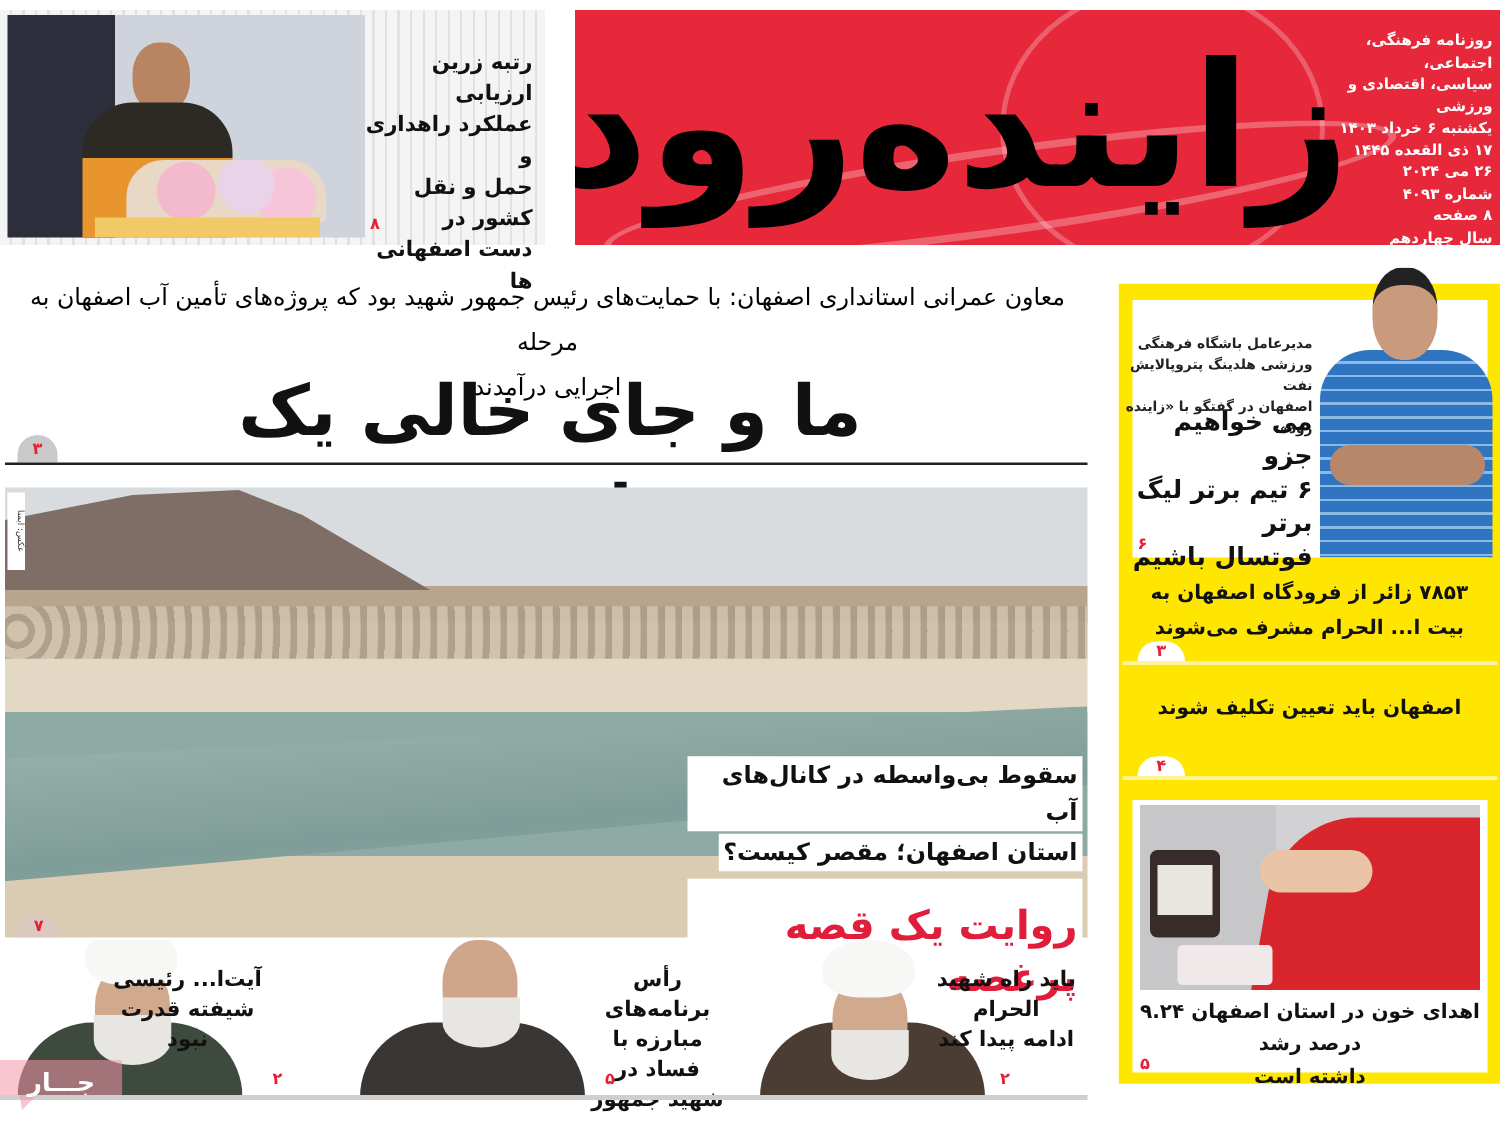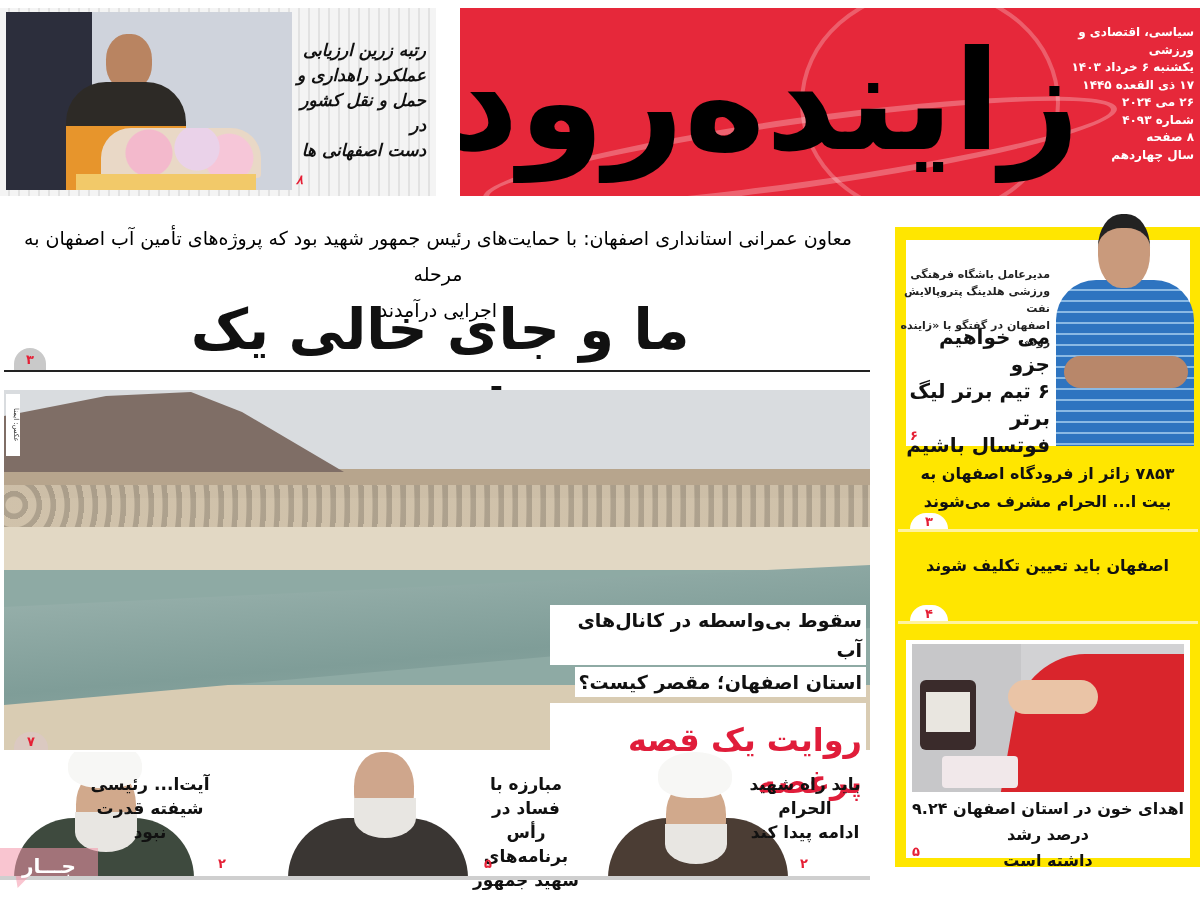--- a/index.html
+++ b/index.html
@@ -30,21 +30,20 @@
   }
   #masthead-info {
     position: absolute; right: 6px; top: 16px; width: 130px;
     color: #fff; font-size: 12px; line-height: 17.5px; font-weight: bold; text-align: right;
   }
 
   
   #top-teaser {
     left: 0; top: 8px; width: 436px; height: 188px;
     background: repeating-linear-gradient(90deg, #f4f4f4 0 8px, #e2e2e2 8px 10px);
-    font-style: italic;
   }
   #top-teaser-photo {
     position: absolute; left: 6px; top: 4px; width: 286px; height: 178px;
     background: linear-gradient(90deg, #2c2e3c 0 30%, #cfd3dc 30% 100%);
     overflow: hidden;
   }
   #top-teaser-photo .person {
     position: absolute; left: 60px; top: 70px; width: 120px; height: 110px;
     background: linear-gradient(180deg, #2d2a26 0 40%, #e7952c 40% 100%);
     border-radius: 40px 40px 0 0;
@@ -242,20 +241,21 @@
     <div>دست اصفهانی ها</div>
   </div>
   <span id="top-teaser-page" class="page-num">۸</span>
 </div>
 
 <div id="masthead" class="abs">
   <div class="swoosh1"></div>
   <div class="swoosh2"></div>
   <div id="logo">زاینده‌رود</div>
   <div id="masthead-info">
+    <div>روزنامه فرهنگی، اجتماعی،</div>
     <div>سیاسی، اقتصادی و ورزشی</div>
     <div>یکشنبه ۶ خرداد ۱۴۰۳</div>
     <div>۱۷ ذی القعده ۱۴۴۵</div>
     <div>۲۶ می ۲۰۲۴</div>
     <div>شماره ۴۰۹۳</div>
     <div>۸ صفحه</div>
     <div>سال چهاردهم</div>
 
   </div>
 </div>
@@ -295,22 +295,22 @@
   <span class="pg page-num" style="left:200px; top:104px;">۲</span>
 </div>
 
 <div class="bottom-story" style="left:284px; width:312px;">
   <div class="portrait" style="left:0; width:188px;">
     <div class="robe" style="left:4px; bottom:0; background:#3a3633;"></div>
     <div class="face" style="left:70px; top:0; background:#cfa68c;"></div>
     <div class="beard" style="left:70px; top:46px;"></div>
   </div>
   <div class="title" style="right:10px; top:20px; width:120px;">
+    <div>رأس برنامه‌های</div>
     <div>مبارزه با فساد در</div>
-    <div>رأس برنامه‌های</div>
     <div>شهید جمهور بود</div>
   </div>
   <span class="pg page-num" style="left:200px; top:104px;">۵</span>
 </div>
 
 <div class="bottom-story" style="left:0; width:280px;">
   <div class="portrait" style="left:14px; width:180px;">
     <div class="robe" style="left:0; bottom:0; background:#3e4a3e;"></div>
     <div class="face" style="left:62px; top:18px;"></div>
     <div class="beard" style="left:61px; top:60px;"></div>

